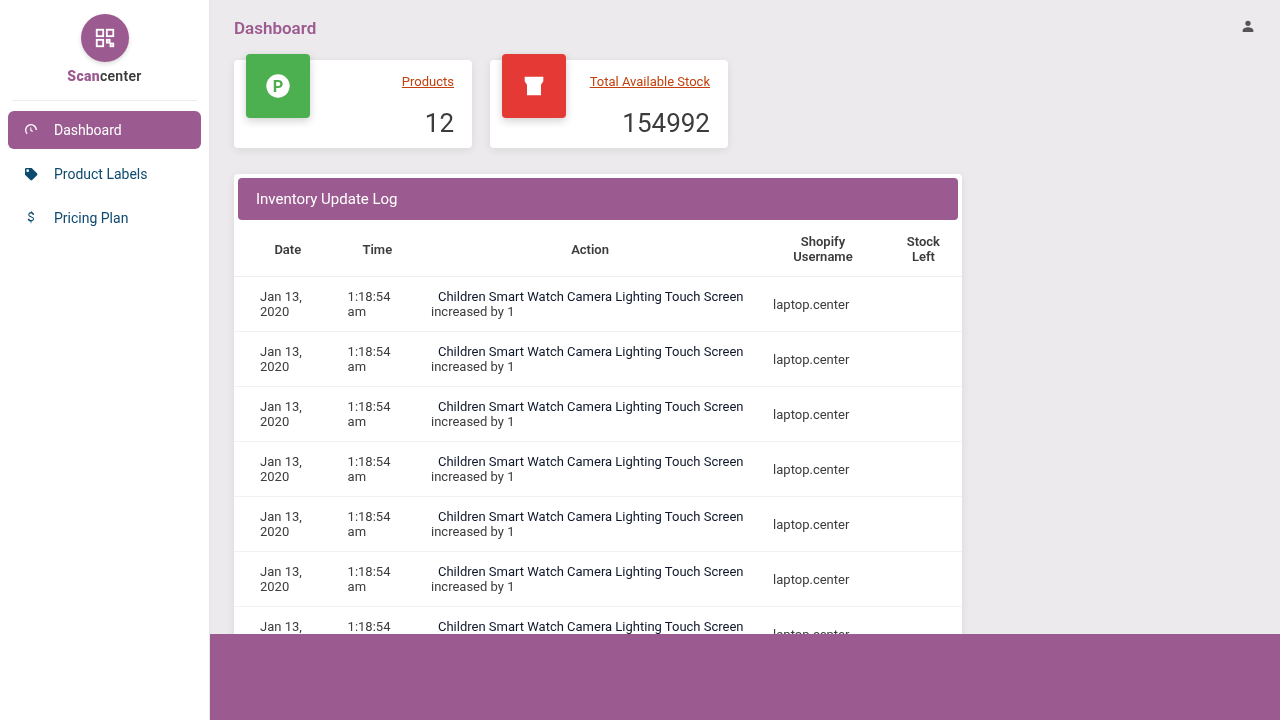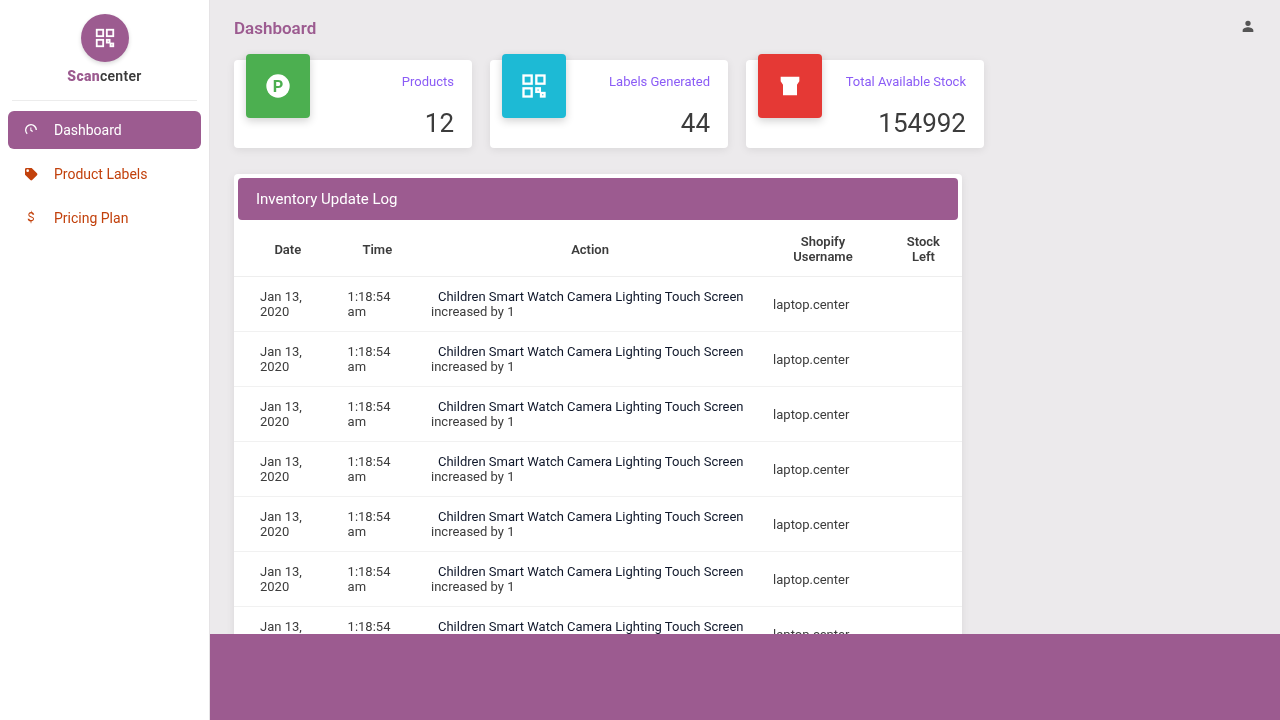--- a/index.html
+++ b/index.html
@@ -8,39 +8,39 @@
 
   
   .sidebar { width: 210px; background: #fff; padding: 14px 0 0 0; border-right: 1px solid #e5e3e5; position: relative; z-index: 2;}
   .logo-wrap { text-align: center; padding: 0 10px 10px 10px; }
   .logo-circle { width: 48px; height: 48px; border-radius: 50%; background: #9c5b90; margin: 0 auto 6px; display:flex; align-items:center; justify-content:center; box-shadow: 0 2px 4px rgba(0,0,0,.15);}
   .logo-circle svg { width:22px; height:22px; }
   .brand { font-size: 14px; color:#3b3b3b; font-weight:600; letter-spacing:.3px;}
   .brand b { color:#9c5b90; }
   .sidebar hr { border:0; border-top:1px solid #ececec; margin:6px 12px 10px; }
   .nav { list-style:none; padding:0 8px; }
-  .nav-item { display:flex; align-items:center; padding:10px 14px; border-radius:6px; color:#c2410c; font-size:14px; margin-bottom:6px; cursor:pointer; }
+  .nav-item { display:flex; align-items:center; padding:10px 14px; border-radius:6px; color:#0c4a6e; font-size:14px; margin-bottom:6px; cursor:pointer; }
   .nav-item.active { background:#9c5b90; color:#fff; }
   .nav-item .icon { width:18px; height:18px; margin-right:14px; display:inline-flex; align-items:center; justify-content:center; color:inherit;}
   .nav-item .icon svg { width:16px; height:16px; }
 
   
   .main { flex:1; position:relative; padding:18px 24px 0 24px; }
   .page-title { font-size:17px; font-weight:600; color:#9c5b90; margin-bottom:22px; }
   .user-icon { position:absolute; top:18px; right:24px; color:#555; cursor:pointer;}
   .user-icon svg { width:16px; height:16px;}
 
   .stats-row { display:flex; gap:18px; margin-bottom:26px; }
   .stat-card { width:238px; height:88px; background:#fff; border-radius:4px; box-shadow:0 2px 8px rgba(0,0,0,.08); position:relative; padding:14px 18px 10px 84px; display:flex; flex-direction:column; align-items:flex-end; justify-content:space-between;}
   .stat-icon { position:absolute; left:12px; top:-6px; width:64px; height:64px; border-radius:4px; display:flex; align-items:center; justify-content:center; box-shadow:0 3px 8px rgba(0,0,0,.18);}
   .stat-icon.green { background:#4caf50; }
   .stat-icon.teal  { background:#1dbad5; }
   .stat-icon.red   { background:#e53935; }
   .stat-icon svg { width:28px; height:28px; color:#fff;}
-  .stat-label { font-size:13px; color:#8b5cf6; }
+  .stat-label { font-size:13px; color:#c2410c;text-decoration:underline; }
   .stat-value { font-size:26px; color:#3c3c3c; font-weight:400; }
 
   
   .panel { width:728px; background:#fff; border-radius:4px; box-shadow:0 2px 8px rgba(0,0,0,.08); overflow:hidden;}
   .panel-header { background:#9c5b90; color:#fff; font-size:15px; padding:12px 18px; border-radius:4px; margin:4px 4px 0 4px;}
   table { width:100%; border-collapse:collapse; font-size:13px; color:#3c3c3c;}
   thead th { text-align:center; font-weight:600; padding:14px 12px 12px; border-bottom:1px solid #eee;}
   thead th:first-child { padding-left:18px;}
   tbody td { padding:12px 12px; border-bottom:1px solid #f1f1f1; vertical-align:middle;}
   tbody td:first-child { padding-left:26px;}
@@ -109,33 +109,20 @@
           <div class="stat-icon green">
             <svg xmlns="http://www.w3.org/2000/svg" viewBox="0 0 24 24">
               <circle cx="12" cy="12" r="10" fill="#fff"></circle>
               <text x="12" y="17" text-anchor="middle" font-size="14" font-weight="700" fill="#4caf50">P</text>
             </svg>
           </div>
   <div class="stat-label">Products</div>
   <div class="stat-value">12</div>
         </div>
         <div class="stat-card">
-          <div class="stat-icon teal">
-            <svg xmlns="http://www.w3.org/2000/svg" viewBox="0 0 24 24" fill="none" stroke="#fff" stroke-width="2">
-              <rect x="3" y="3" width="7" height="7"></rect>
-              <rect x="14" y="3" width="7" height="7"></rect>
-              <rect x="3" y="14" width="7" height="7"></rect>
-              <rect x="14" y="14" width="3" height="3"></rect>
-              <rect x="18" y="18" width="3" height="3"></rect>
-            </svg>
-          </div>
-  <div class="stat-label">Labels Generated</div>
-  <div class="stat-value">44</div>
-        </div>
-        <div class="stat-card">
           <div class="stat-icon red">
             <svg xmlns="http://www.w3.org/2000/svg" viewBox="0 0 24 24" fill="#fff">
               <path d="M4 4h16v4l-2 3v9H6v-9L4 8zM8 13h3v5H8zm5 0h3v3h-3z"></path>
             </svg>
           </div>
   <div class="stat-label">Total Available Stock</div>
   <div class="stat-value">154992</div>
         </div>
       </div>
 

